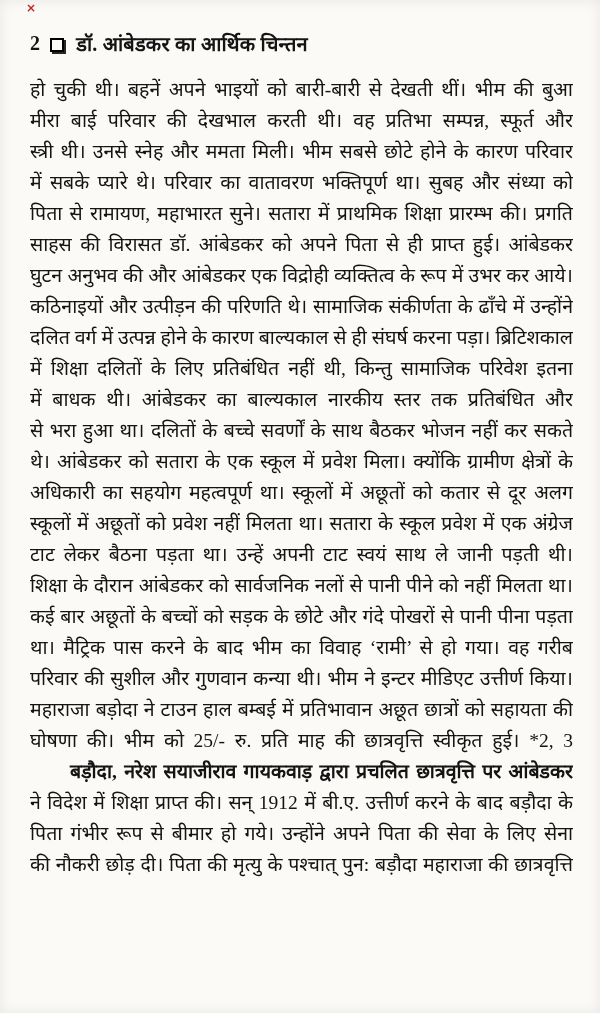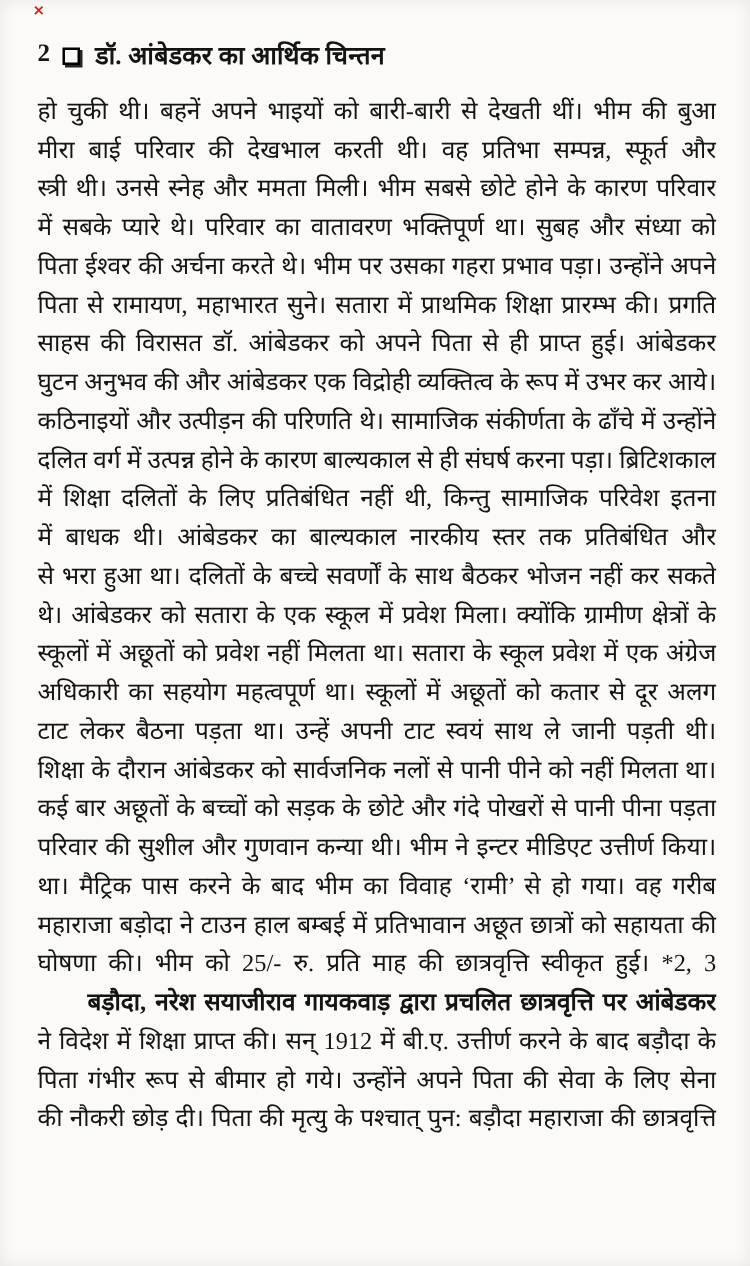--- a/index.html
+++ b/index.html
@@ -60,37 +60,36 @@
     <span class="square-bullet"></span>
     <span class="header-title">डॉ. आंबेडकर का आर्थिक चिन्तन</span>
   </div>
 
   <div class="body-text">
     <div class="para">
         <div class="line">हो चुकी थी। बहनें अपने भाइयों को बारी-बारी से देखती थीं। भीम की बुआ</div>
         <div class="line">मीरा बाई परिवार की देखभाल करती थी। वह प्रतिभा सम्पन्न, स्फूर्त और प्रभावशाली</div>
         <div class="line">स्त्री थी। उनसे स्नेह और ममता मिली। भीम सबसे छोटे होने के कारण परिवार</div>
         <div class="line">में सबके प्यारे थे। परिवार का वातावरण भक्तिपूर्ण था। सुबह और संध्या को उनके</div>
-        <div class="line">पिता ईश्वर की अर्चना करते थे। भीम पर उसका गहरा प्रभाव पड़ा। उन्होंने अपने</div>
         <div class="line">पिता से रामायण, महाभारत सुने। सतारा में प्राथमिक शिक्षा प्रारम्भ की। प्रगति और</div>
         <div class="line">साहस की विरासत डॉ. आंबेडकर को अपने पिता से ही प्राप्त हुई। आंबेडकर</div>
         <div class="line">घुटन अनुभव की और आंबेडकर एक विद्रोही व्यक्तित्व के रूप में उभर कर आये।</div>
         <div class="line">कठिनाइयों और उत्पीड़न की परिणति थे। सामाजिक संकीर्णता के ढाँचे में उन्होंने</div>
         <div class="line">दलित वर्ग में उत्पन्न होने के कारण बाल्यकाल से ही संघर्ष करना पड़ा। ब्रिटिशकाल</div>
         <div class="line">में शिक्षा दलितों के लिए प्रतिबंधित नहीं थी, किन्तु सामाजिक परिवेश इतना जटिल</div>
         <div class="line">में बाधक थी। आंबेडकर का बाल्यकाल नारकीय स्तर तक प्रतिबंधित और प्रताड़ना</div>
         <div class="line">से भरा हुआ था। दलितों के बच्चे सवर्णों के साथ बैठकर भोजन नहीं कर सकते</div>
         <div class="line">थे। आंबेडकर को सतारा के एक स्कूल में प्रवेश मिला। क्योंकि ग्रामीण क्षेत्रों के</div>
+        <div class="line">अधिकारी का सहयोग महत्वपूर्ण था। स्कूलों में अछूतों को कतार से दूर अलग</div>
         <div class="line">स्कूलों में अछूतों को प्रवेश नहीं मिलता था। सतारा के स्कूल प्रवेश में एक अंग्रेज</div>
-        <div class="line">अधिकारी का सहयोग महत्वपूर्ण था। स्कूलों में अछूतों को कतार से दूर अलग</div>
         <div class="line">टाट लेकर बैठना पड़ता था। उन्हें अपनी टाट स्वयं साथ ले जानी पड़ती थी। प्राथमिक</div>
         <div class="line">शिक्षा के दौरान आंबेडकर को सार्वजनिक नलों से पानी पीने को नहीं मिलता था।</div>
         <div class="line">कई बार अछूतों के बच्चों को सड़क के छोटे और गंदे पोखरों से पानी पीना पड़ता</div>
+        <div class="line">था। मैट्रिक पास करने के बाद भीम का विवाह ‘रामी’ से हो गया। वह गरीब</div>
         <div class="line">परिवार की सुशील और गुणवान कन्या थी। भीम ने इन्टर मीडिएट उत्तीर्ण किया।</div>
-        <div class="line">था। मैट्रिक पास करने के बाद भीम का विवाह ‘रामी’ से हो गया। वह गरीब</div>
         <div class="line">महाराजा बड़ोदा ने टाउन हाल बम्बई में प्रतिभावान अछूत छात्रों को सहायता की</div>
         <div class="line">घोषणा की। भीम को 25/- रु. प्रति माह की छात्रवृत्ति स्वीकृत हुई। *2, 3</div>
       </div>
     <div class="para indent-first">
         <div class="line">बड़ौदा, नरेश सयाजीराव गायकवाड़ द्वारा प्रचलित छात्रवृत्ति पर आंबेडकर</div>
         <div class="line">ने विदेश में शिक्षा प्राप्त की। सन् 1912 में बी.ए. उत्तीर्ण करने के बाद बड़ौदा के</div>
         <div class="line">पिता गंभीर रूप से बीमार हो गये। उन्होंने अपने पिता की सेवा के लिए सेना</div>
         <div class="line">की नौकरी छोड़ दी। पिता की मृत्यु के पश्चात् पुन: बड़ौदा महाराजा की छात्रवृत्ति</div>
       </div>
   </div>

